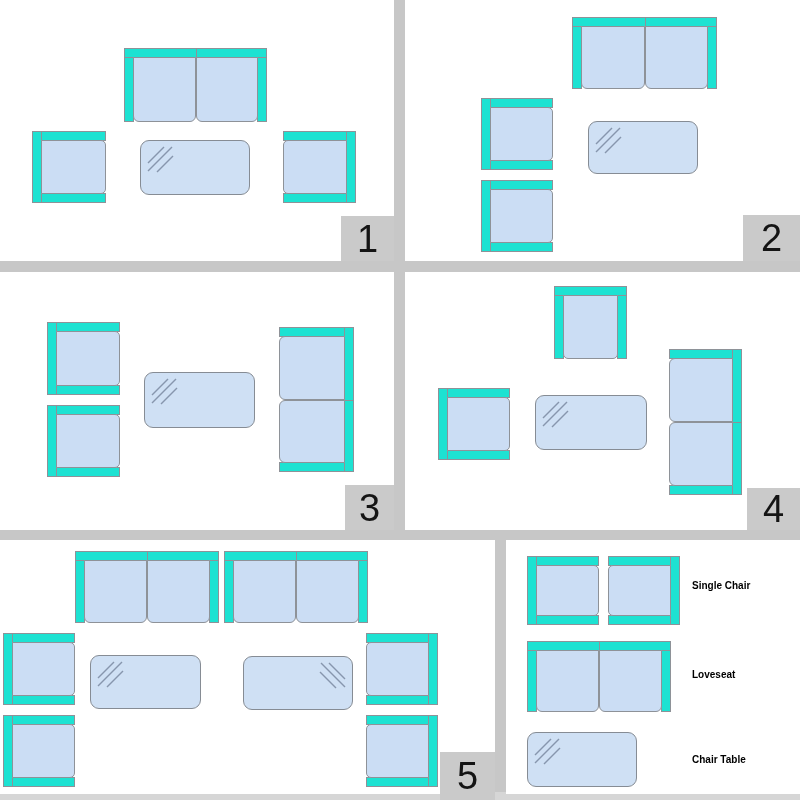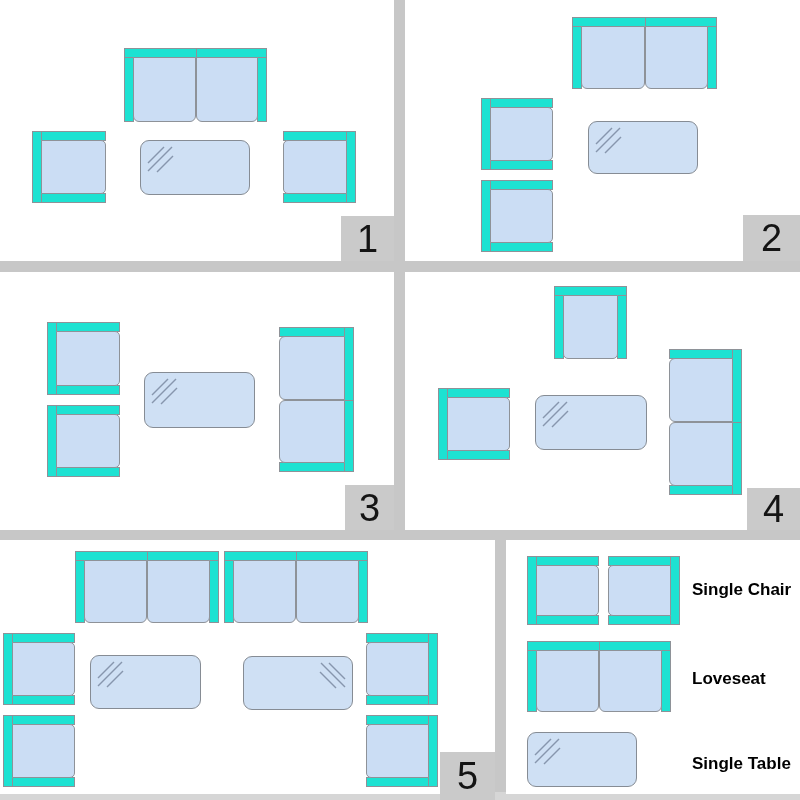--- a/index.html
+++ b/index.html
@@ -18,21 +18,21 @@
   .seat{background:var(--cushion);border:1px solid var(--outline);box-sizing:border-box;flex:1;}
   .back-divider{position:absolute;background:var(--outline);}
   .table-piece{position:absolute;background:var(--tablefill);border:1px solid #868c94;
     border-radius:9px;box-sizing:border-box;}
   .shine{position:absolute;top:4px;}
   .shine.tl{left:5px;}
   .shine.tr{right:5px;transform:scaleX(-1);}
   .badge{position:absolute;background:var(--badgebg);color:#141414;
     display:flex;align-items:center;justify-content:center;
     font-size:38px;line-height:1;}
-  .legend-label{position:absolute;font-weight:bold;font-size:17px;color:#000;white-space:nowrap;}
+  .legend-label{position:absolute;font-weight:bold;font-size:10px;color:#000;white-space:nowrap;}
 </style>
 </head>
 <body>
 
 <div id="canvas" style="--frame: #1de2d2; --cushion: #cbddf4; --tablefill: #cfe0f4; --outline: #8e9298; --divider: #c7c7c7; --badgebg: #cacaca;">
 
   <div class="divider" style="left:394px;top:0;width:11px;height:530px;"></div>
   <div class="divider" style="left:0;top:261px;width:800px;height:11px;"></div>
   <div class="divider" style="left:0;top:530px;width:800px;height:10px;"></div>
   <div class="divider" style="left:495px;top:540px;width:11px;height:260px;"></div>
@@ -304,15 +304,15 @@
       <div class="legend-label" style="left: 186px; top: 129px;">Loveseat</div>
       <div class="table-piece" style="left: 21px; top: 192px; width: 110px; height: 55px;">
         <div class="shine tl"><svg width="34" height="34" viewBox="0 0 34 34">
             <g stroke="#8796ad" stroke-width="1.4" fill="none">
               <line x1="2" y1="18" x2="18" y2="2"></line>
               <line x1="2" y1="26" x2="26" y2="2"></line>
               <line x1="11" y1="27" x2="27" y2="11"></line>
             </g>
           </svg></div>
       </div>
-      <div class="legend-label" style="left: 186px; top: 214px;">Single Table</div>
+      <div class="legend-label" style="left: 186px; top: 214px;">Chair Table</div>
     </div>
   </div>
 
 </body></html>

